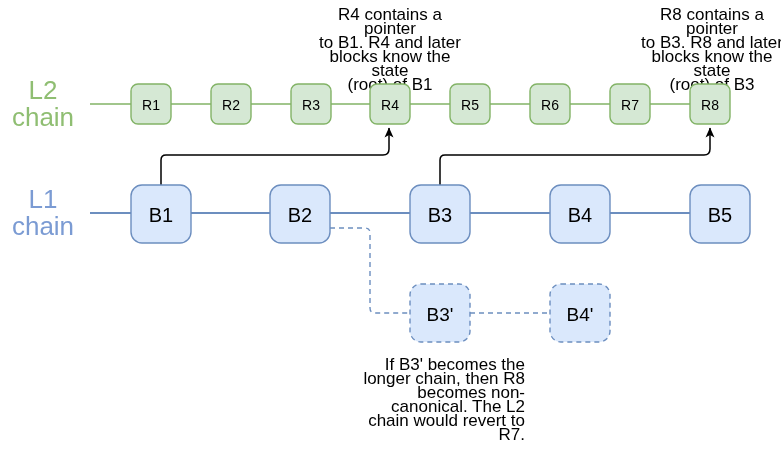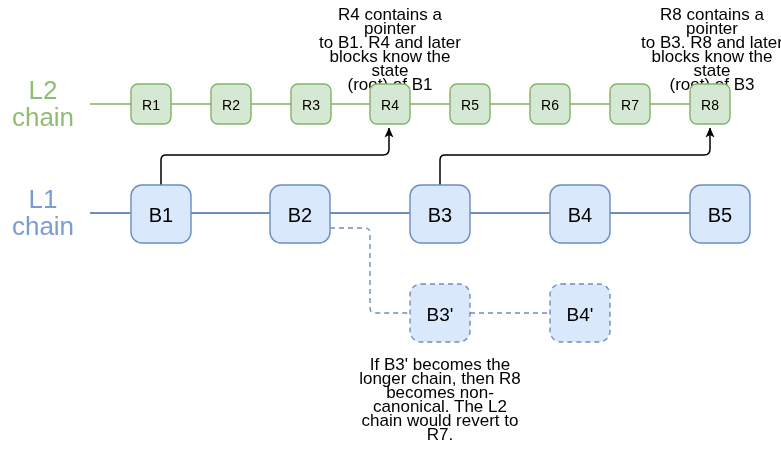--- a/index.html
+++ b/index.html
@@ -31,21 +31,21 @@
   .annotation {
     position: absolute;
     font-size: 17px;
     line-height: 14px;
     text-align: center;
     white-space: pre-line;
     color: var(--ann-text);
   }
   .annotation.r4   { left: 310px; top: 8px;   width: 160px; }
   .annotation.r8   { left: 632px; top: 8px;   width: 160px; }
-  .annotation.fork { left: 355px; top: 358px; width: 170px; }
+  .annotation.fork { left: 355px; top: 358px; width: 170px; text-align: right; }
 
   
   .l2-line { stroke: var(--l2-stroke); stroke-width: 1.6; fill: none; }
   .l1-line { stroke: var(--l1-stroke); stroke-width: 2;   fill: none; }
 
   
   .l2-block   { fill: var(--l2-fill); stroke: var(--l2-stroke); stroke-width: 1.4; }
   .l1-block   { fill: var(--l1-fill); stroke: var(--l1-stroke); stroke-width: 1.4; }
   .fork-block { fill: var(--l1-fill); stroke: var(--l1-stroke); stroke-width: 1.4;
                 stroke-dasharray: 5 4; }

